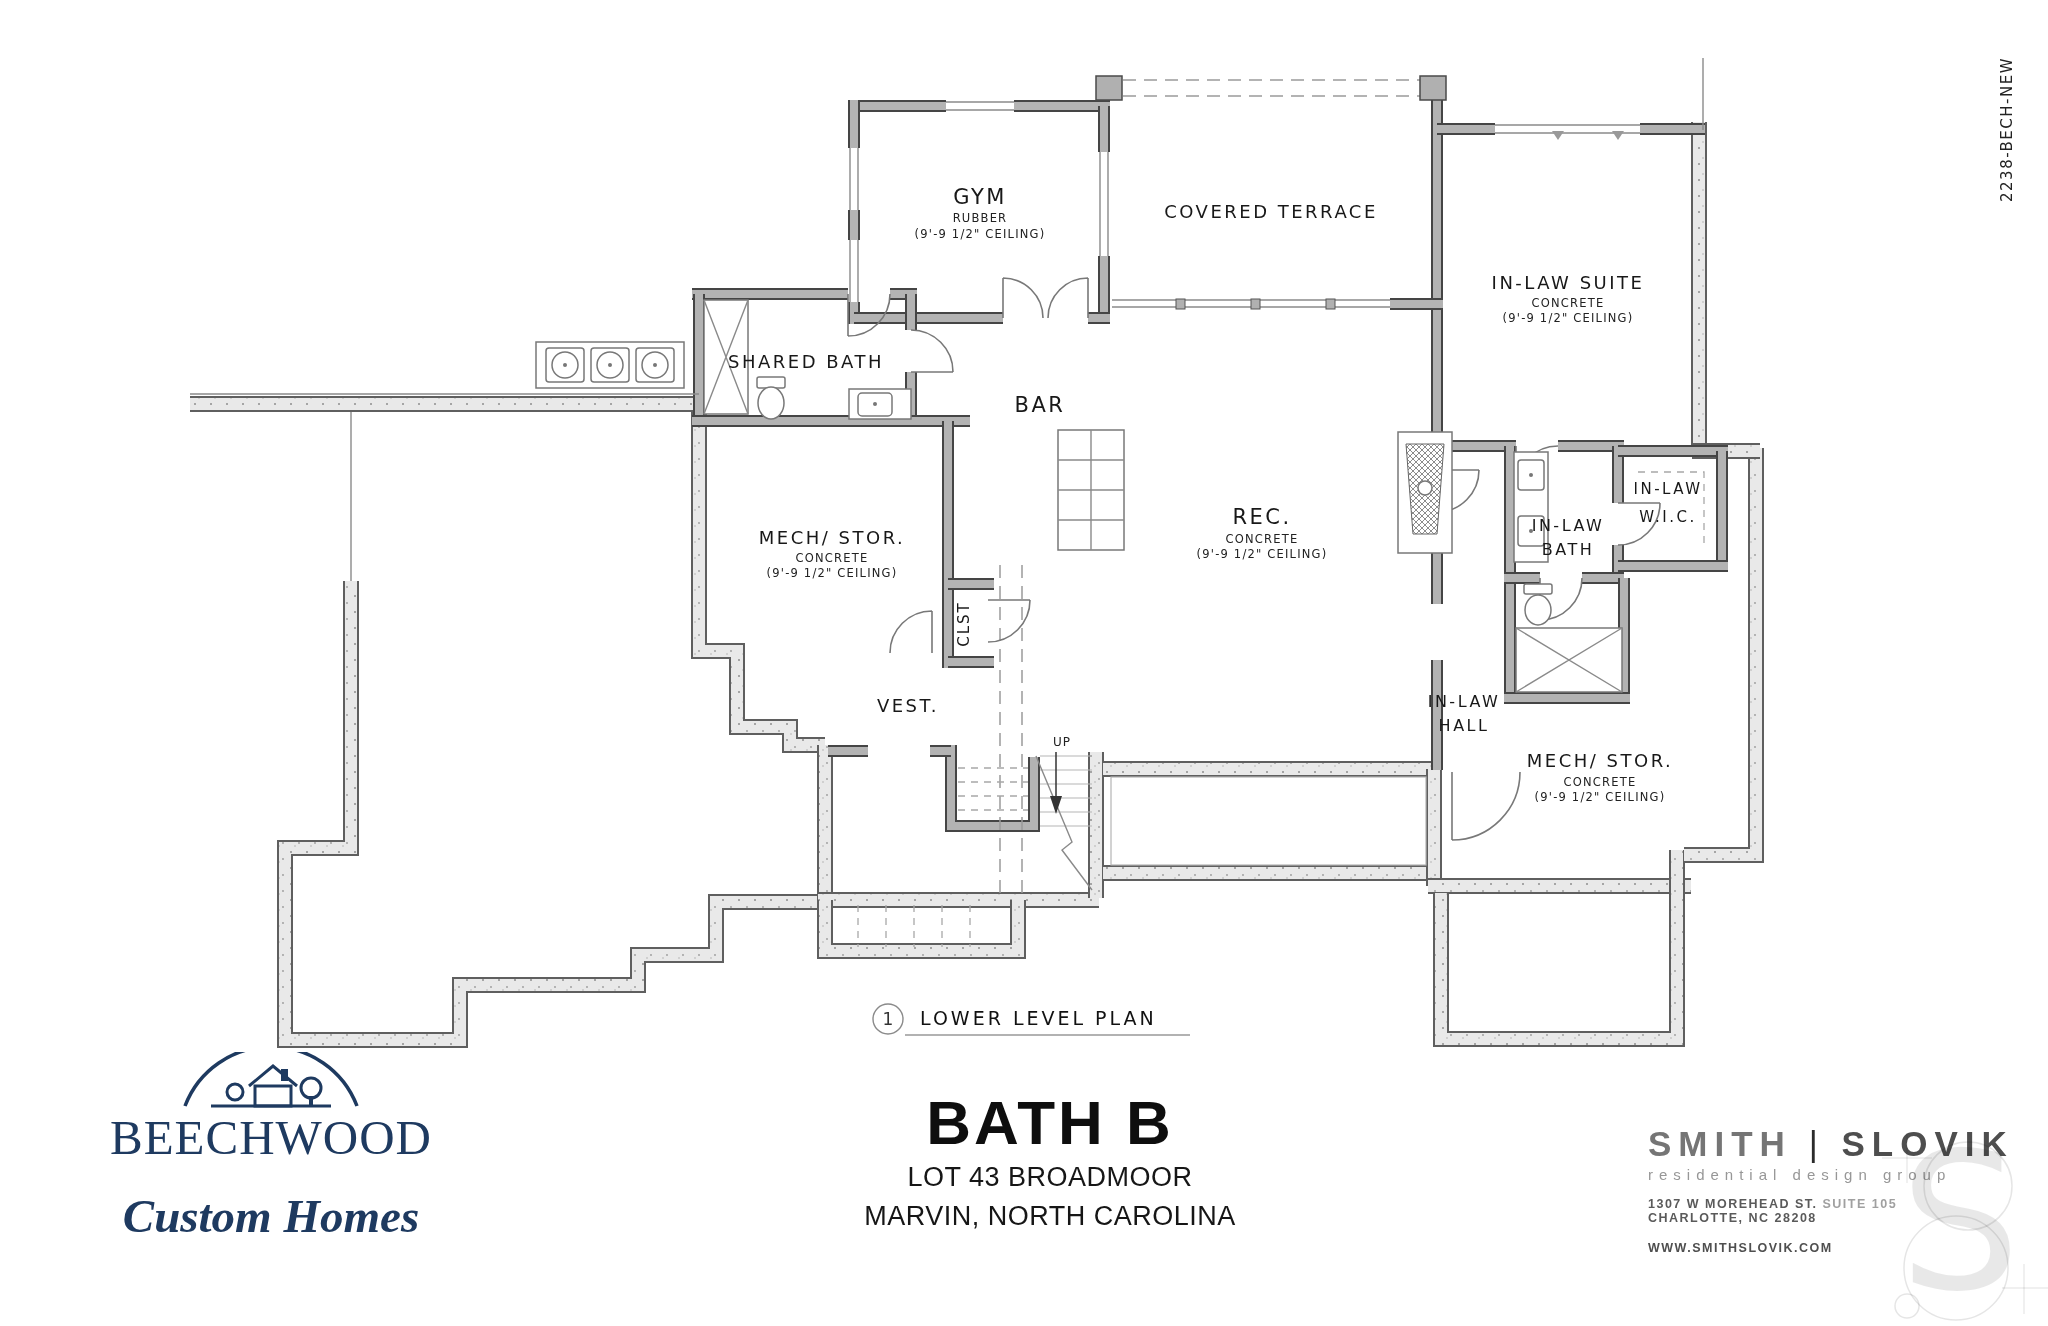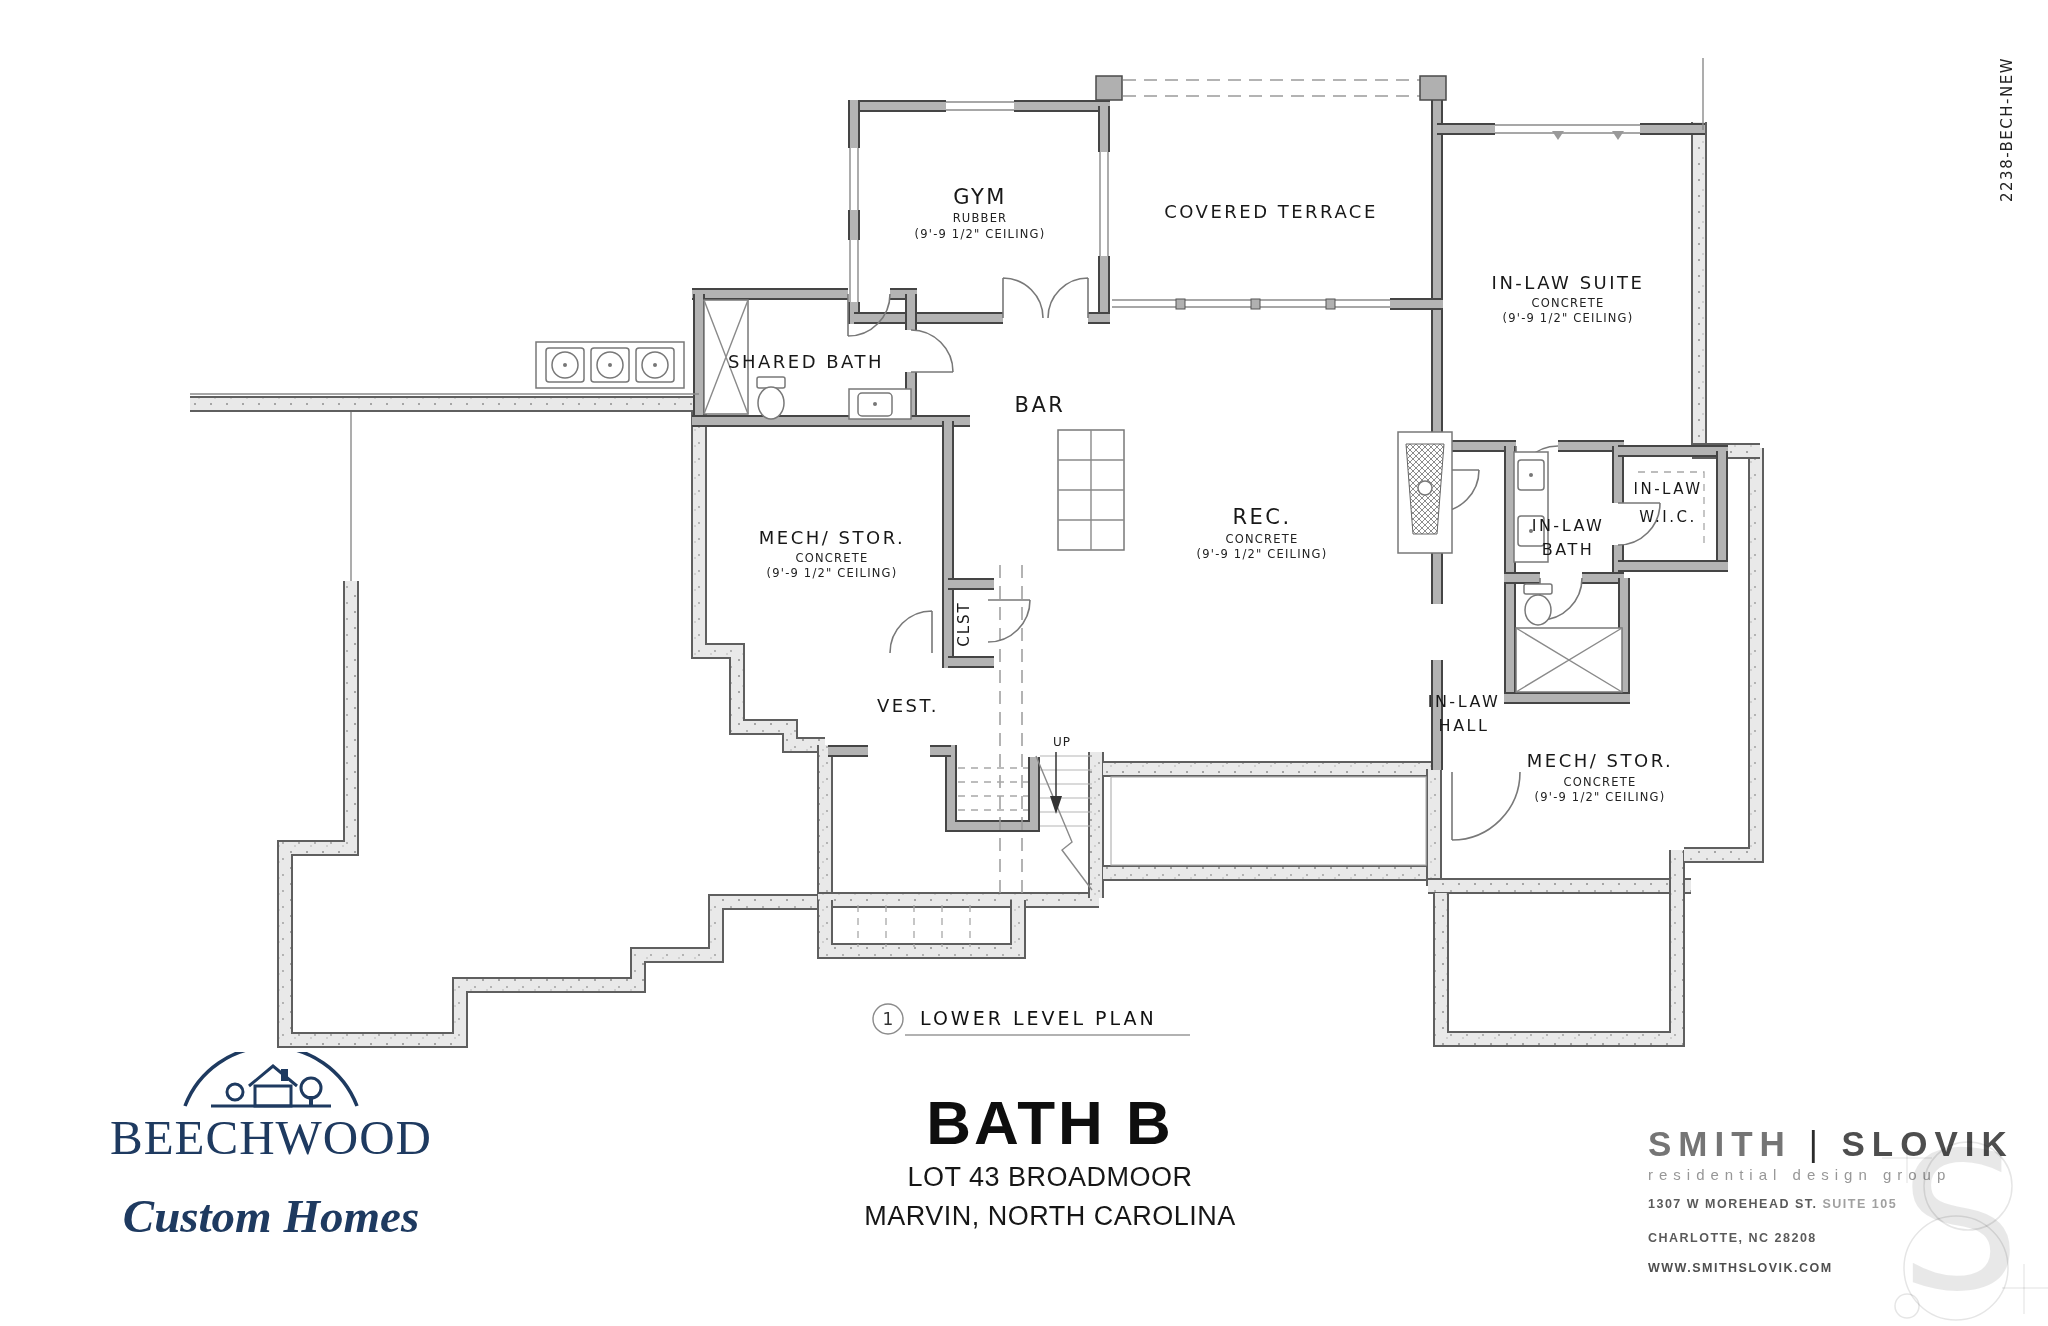--- a/index.html
+++ b/index.html
@@ -49,21 +49,21 @@
                         letter-spacing:7px;color:#757575;white-space:nowrap;}
   #designer-block .firm .dvd{color:#2b2b2b;font-weight:normal;}
   #designer-block .firm .f2{color:#4e4e4e;}
   #designer-block .tag{font-family:"Liberation Sans",sans-serif;font-size:15px;letter-spacing:6px;
                        color:#979797;margin-top:2px;white-space:nowrap;}
   #designer-block .contacts{display:flex;justify-content:center;gap:28px;margin-top:14px;}
   #designer-block .contact .cname{font-size:12px;letter-spacing:1.5px;color:#5a5a5a;font-weight:bold;}
   #designer-block .contact .cphone{font-size:12.5px;letter-spacing:1.5px;color:#5a5a5a;margin-top:3px;}
   #designer-block .addr{font-size:12.5px;letter-spacing:1.5px;color:#5a5a5a;font-weight:bold;margin-top:14px;}
   #designer-block .addr .lt{color:#a0a0a0;}
-  #designer-block .addr2{font-size:12.5px;letter-spacing:1.5px;color:#5a5a5a;font-weight:bold;margin-top:20px;}
+  #designer-block .addr2{font-size:12.5px;letter-spacing:1.5px;color:#5a5a5a;font-weight:bold;margin-top:0;}
   #designer-block .web{font-size:12.5px;letter-spacing:1.5px;color:#4f4f4f;font-weight:bold;margin-top:16px;}
   #s-watermark{left:1872px;top:1128px;width:176px;height:198px;pointer-events:none;}
 </style>
 </head>
 <body>
 
 <div id="page">
 
 <svg width="2048" height="1326" viewBox="0 0 2048 1326">
   <defs>

